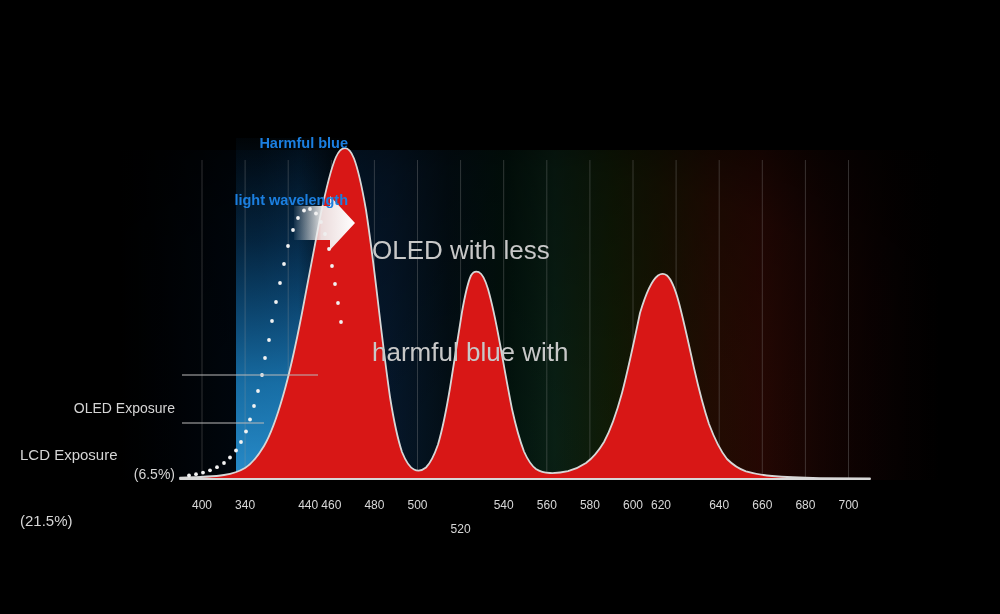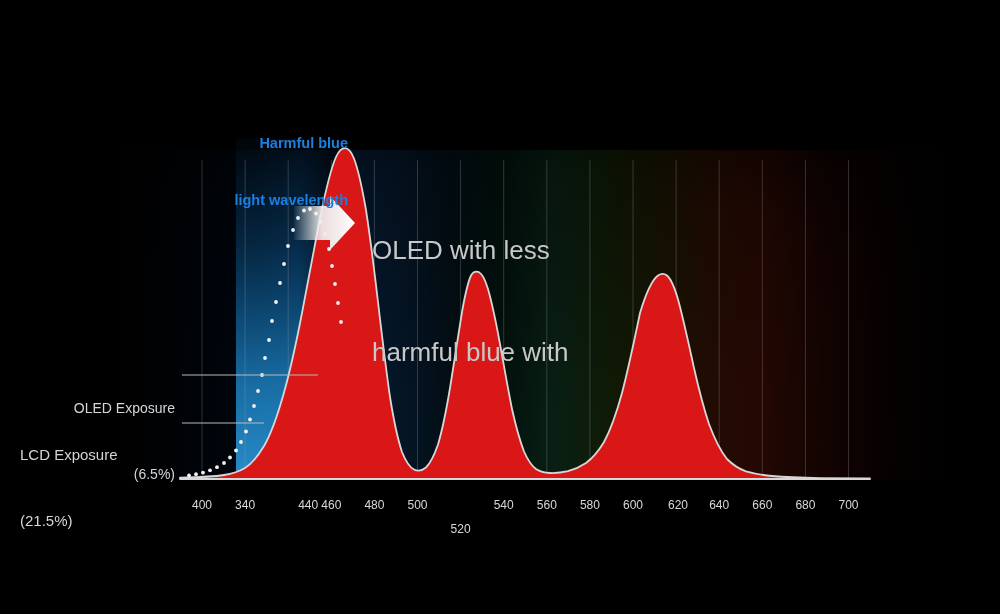--- a/index.html
+++ b/index.html
@@ -242,20 +242,20 @@
       <div class="tick" style="left: 245.1px;">340</div>
       <div class="tick" style="left: 288.2px; padding-left: 20px;">440</div>
       <div class="tick" style="left: 331.3px;">460</div>
       <div class="tick" style="left: 374.4px;">480</div>
       <div class="tick" style="left: 417.5px;">500</div>
       <div class="tick" style="left: 460.6px; margin-top: 24px;">520</div>
       <div class="tick" style="left: 503.7px;">540</div>
       <div class="tick" style="left: 546.8px;">560</div>
       <div class="tick" style="left: 589.9px;">580</div>
       <div class="tick" style="left: 633px;">600</div>
-      <div class="tick" style="left: 678px;">620</div>
+      <div class="tick" style="left: 661px;">620</div>
       <div class="tick" style="left: 719.2px;">640</div>
       <div class="tick" style="left: 762.3px;">660</div>
       <div class="tick" style="left: 805.4px;">680</div>
       <div class="tick" style="left: 848.5px;">700</div>
     </div>
 
 </div>
 
 </body></html>

